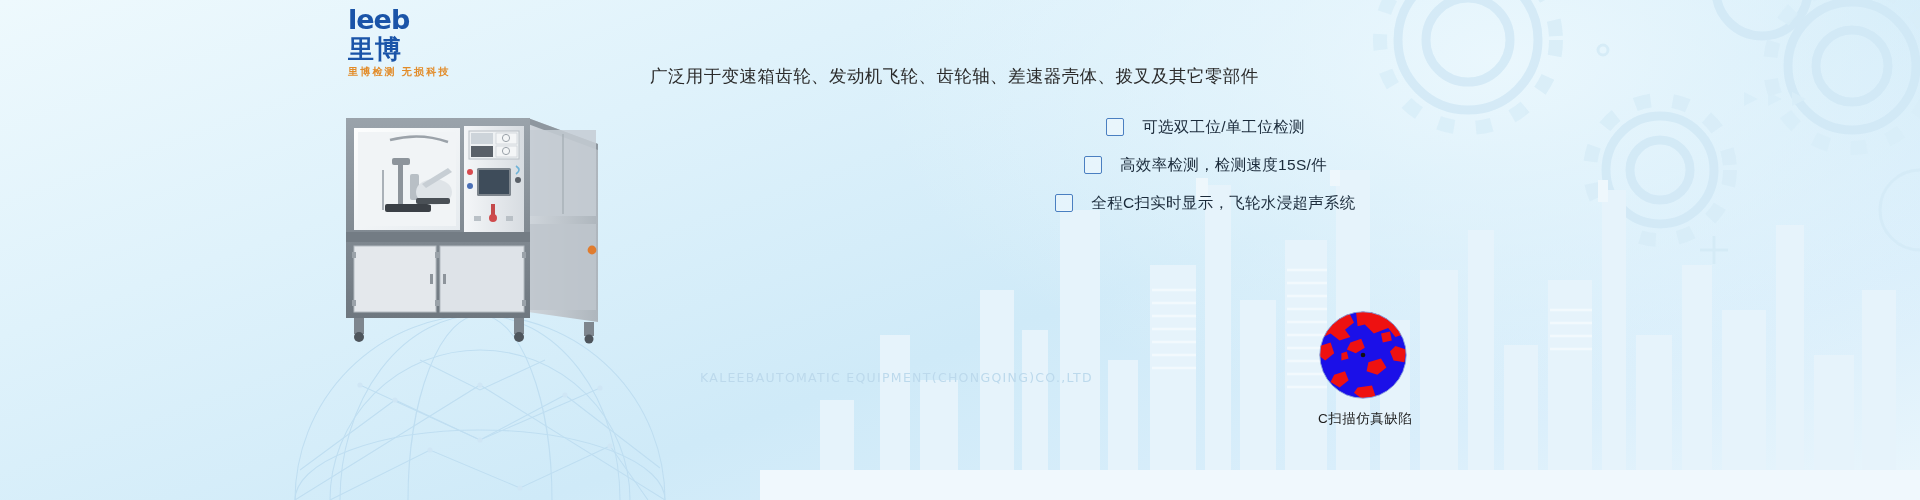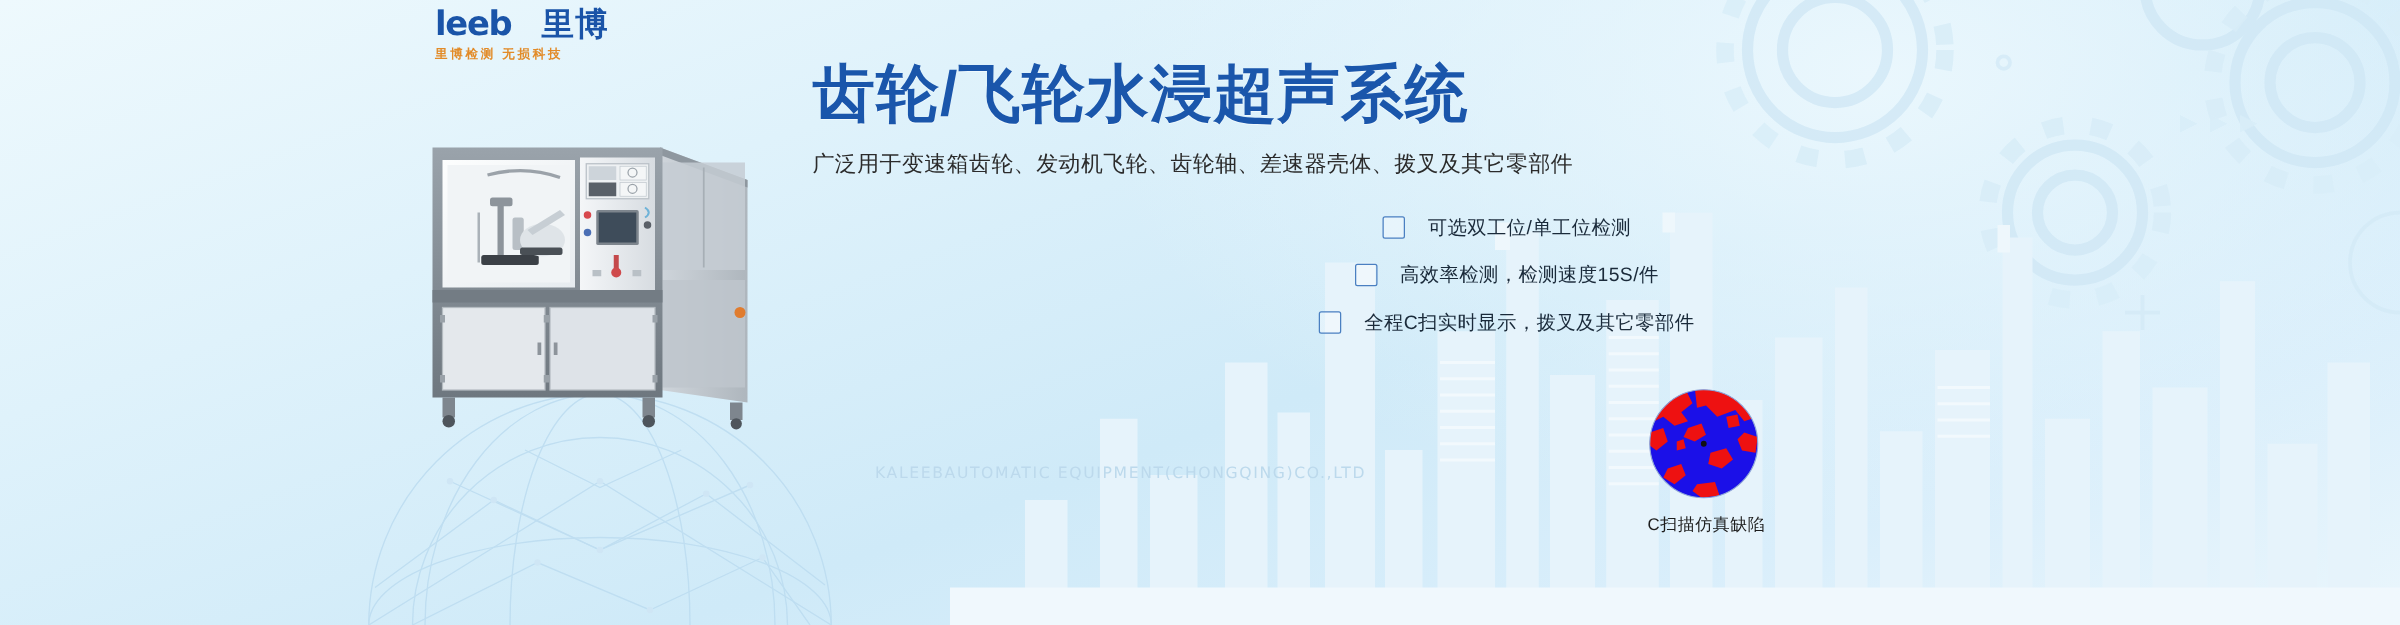--- a/index.html
+++ b/index.html
@@ -14,21 +14,21 @@
       radial-gradient(ellipse 900px 520px at 1500px 60px, #eaf7fd 0%, rgba(234,247,253,0) 70%),
       linear-gradient(160deg,#eef9fd 0%,#dff2fb 28%,#cfeaf8 58%,#d9eefb 80%,#eaf6fc 100%);
   }
   
   .bg-gears{position:absolute;left:0;top:0;width:1920px;height:500px;pointer-events:none;}
   .bg-skyline{position:absolute;left:0;bottom:0;width:1920px;height:330px;pointer-events:none;}
   .bg-globe{position:absolute;left:0;bottom:0;width:1000px;height:300px;pointer-events:none;}
 
   
   .logo{position:absolute;left:348px;top:6px;width:200px;text-align:left;}
-  .logo-main{display:flex;align-items:baseline;gap:24px;line-height:1;}
+  .logo-main{display:flex;align-items:baseline;gap:3px;line-height:1;flex-direction:column;}
   .logo-leeb{
     font-family:"DejaVu Sans",sans-serif;
     font-size:27px;font-weight:bold;color:#1a54a8;letter-spacing:-1px;
   }
   .logo-cn{font-size:26px;font-weight:bold;color:#1a54a8;letter-spacing:1px;line-height:1;}
   .logo-sub{
     margin-top:3px;font-size:10px;color:#e28b28;letter-spacing:2.2px;
     white-space:nowrap;font-weight:bold;
   }
 
@@ -257,35 +257,34 @@
 
     <rect x="24" y="218" width="10" height="16" fill="#7e868e"></rect>
     <rect x="184" y="218" width="10" height="16" fill="#7e868e"></rect>
     <rect x="254" y="222" width="10" height="14" fill="#7e868e"></rect>
     <circle cx="29" cy="237" r="5" fill="#4e555c"></circle>
     <circle cx="189" cy="237" r="5" fill="#4e555c"></circle>
     <circle cx="259" cy="239" r="4.5" fill="#4e555c"></circle>
   </svg>
 
   <div class="content">
-    <h1 class="title">齿轮/飞轮水浸超声系统</h1>
     <div class="subtitle">广泛用于变速箱齿轮、发动机飞轮、齿轮轴、差速器壳体、拨叉及其它零部件</div>
 
     <ul class="features">
       <li class="feature">
         <span class="chk"></span>
         <span class="feature-label">可选双工位/单工位检测</span>
       </li>
       <li class="feature">
         <span class="chk"></span>
         <span class="feature-label">高效率检测，检测速度15S/件</span>
       </li>
       <li class="feature">
         <span class="chk"></span>
-        <span class="feature-label">全程C扫实时显示，拨叉及其它零部件</span>
+        <span class="feature-label">全程C扫实时显示，飞轮水浸超声系统</span>
       </li>
     </ul>
 
     <div class="cscan">
       <svg width="90" height="90" viewBox="0 0 100 100">
         <defs>
           <clipPath id="discClip">
               <circle cx="50" cy="50" r="48"></circle>
             </clipPath>
         </defs>

